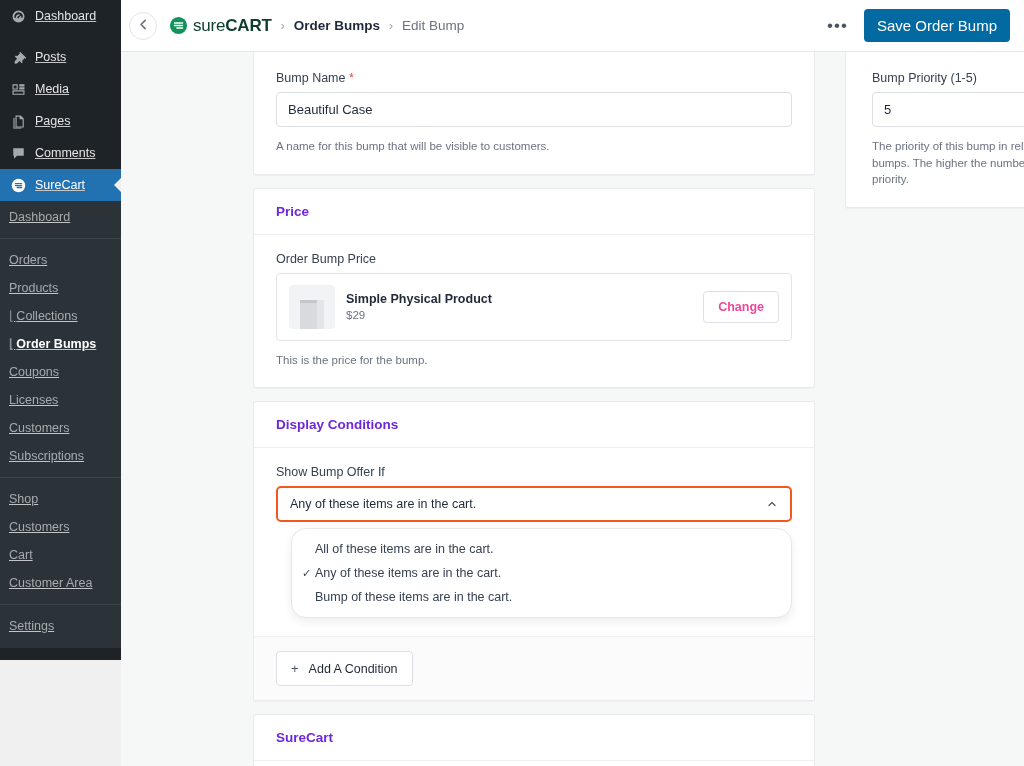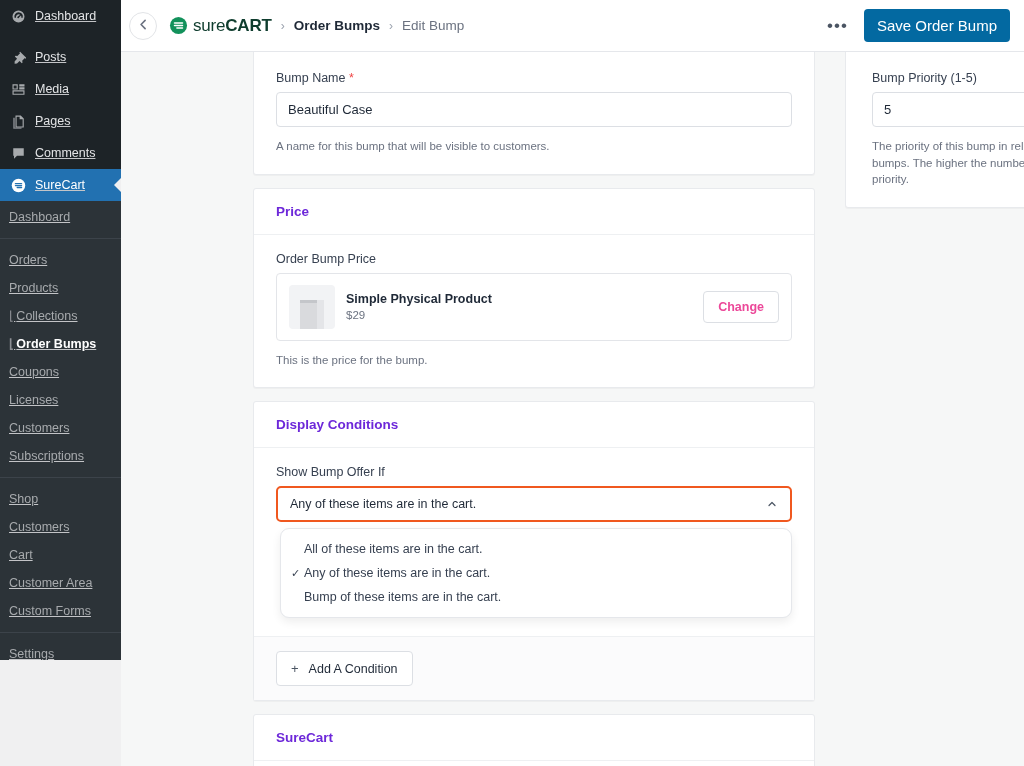--- a/index.html
+++ b/index.html
@@ -199,25 +199,25 @@
     padding: 9px 12px;
     font-size: 12.5px;
     color: #1f2937;
     background: #fff;
     display: flex; align-items: center;
     cursor: pointer;
   }
   .sel-control .chev { margin-left: auto; color: #4b5563; display: flex; }
   .sel-menu {
     position: absolute;
-    left: 4px; right: 0; top: 100%;
+    left: 15px; right: 0; top: 100%;
     margin-top: 6px;
     background: #fff;
     border: 1px solid #e5e7eb;
-    border-radius: 9px;
+    border-radius: 15px;
     box-shadow: 0 4px 10px rgba(0,0,0,0.07);
     padding: 8px 0;
     z-index: 40;
   }
   .sel-opt {
     padding: 5px 12px 5px 10px;
     font-size: 12.5px;
     color: #374151;
     display: flex; align-items: center;
     cursor: pointer;
@@ -327,21 +327,20 @@
     <div class="sub-item"><span>Licenses</span></div>
     <div class="sub-item"><span>Customers</span></div>
     <div class="sub-item"><span>Subscriptions</span></div>
 
     <div class="sub-sep"></div>
 
     <div class="sub-item"><span>Shop</span></div>
     <div class="sub-item"><span>Customers</span></div>
     <div class="sub-item"><span>Cart</span></div>
     <div class="sub-item"><span>Customer Area</span></div>
-    <div class="sub-item"><span>Custom Forms</span></div>
 
     <div class="sub-sep"></div>
 
     <div class="sub-item"><span>Settings</span></div>
   </div>
 
   <div class="wp-lower">
     <div class="wp-item">
       <span class="ico">
         <svg viewBox="0 0 20 20" fill="currentColor">

